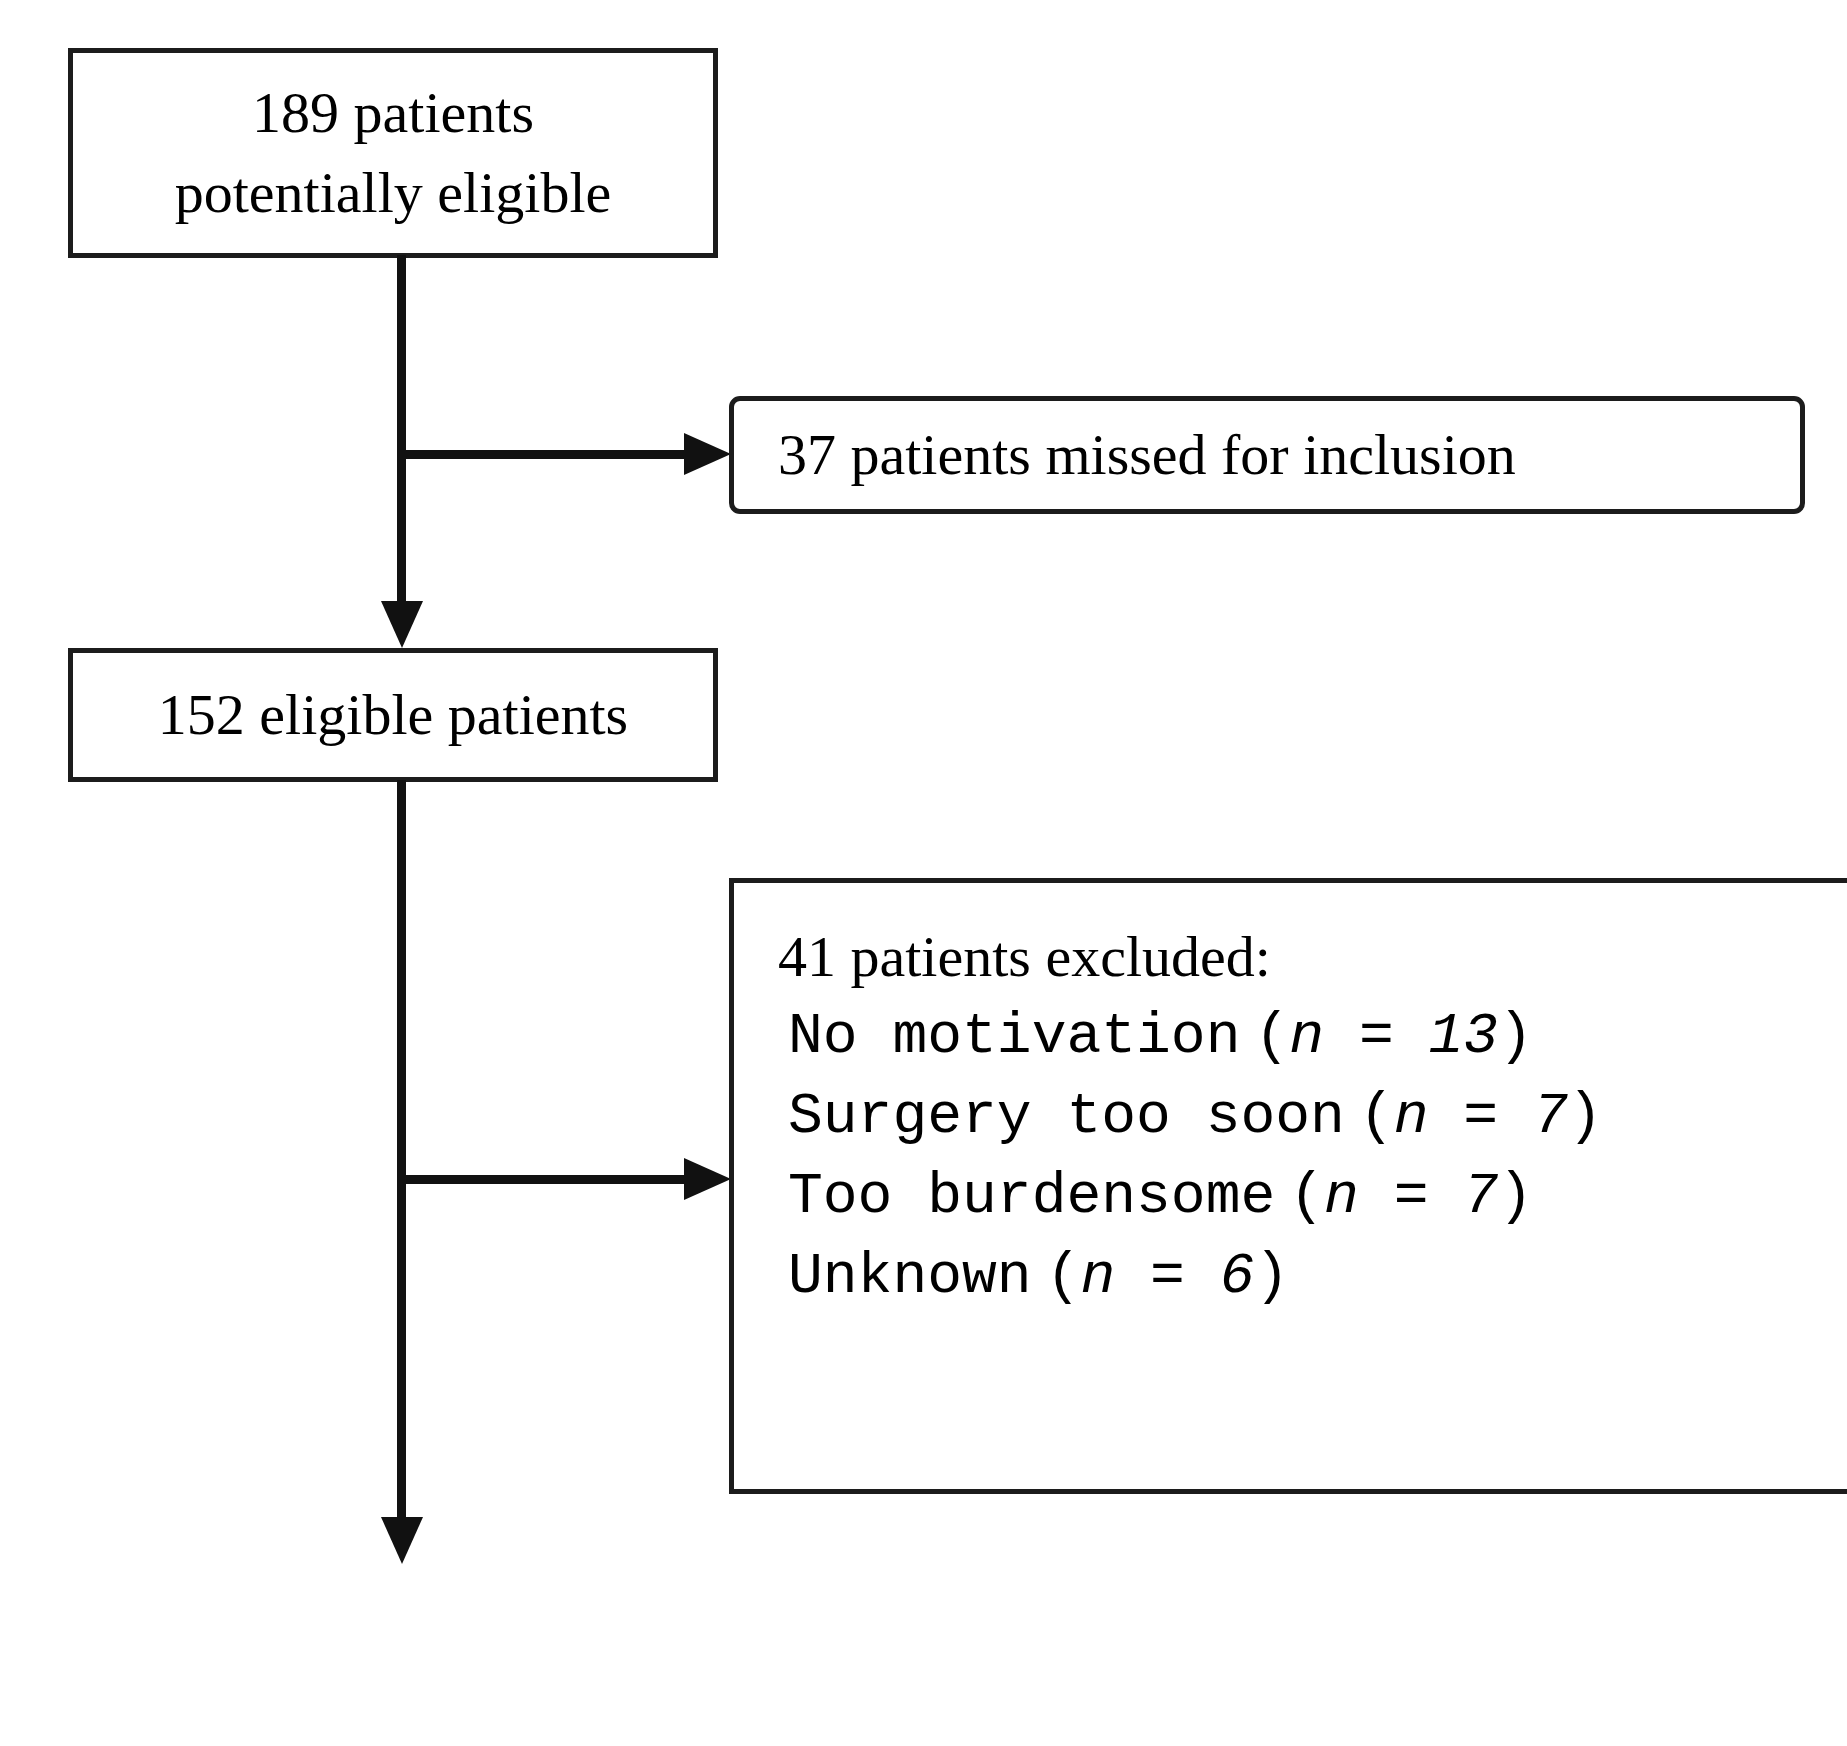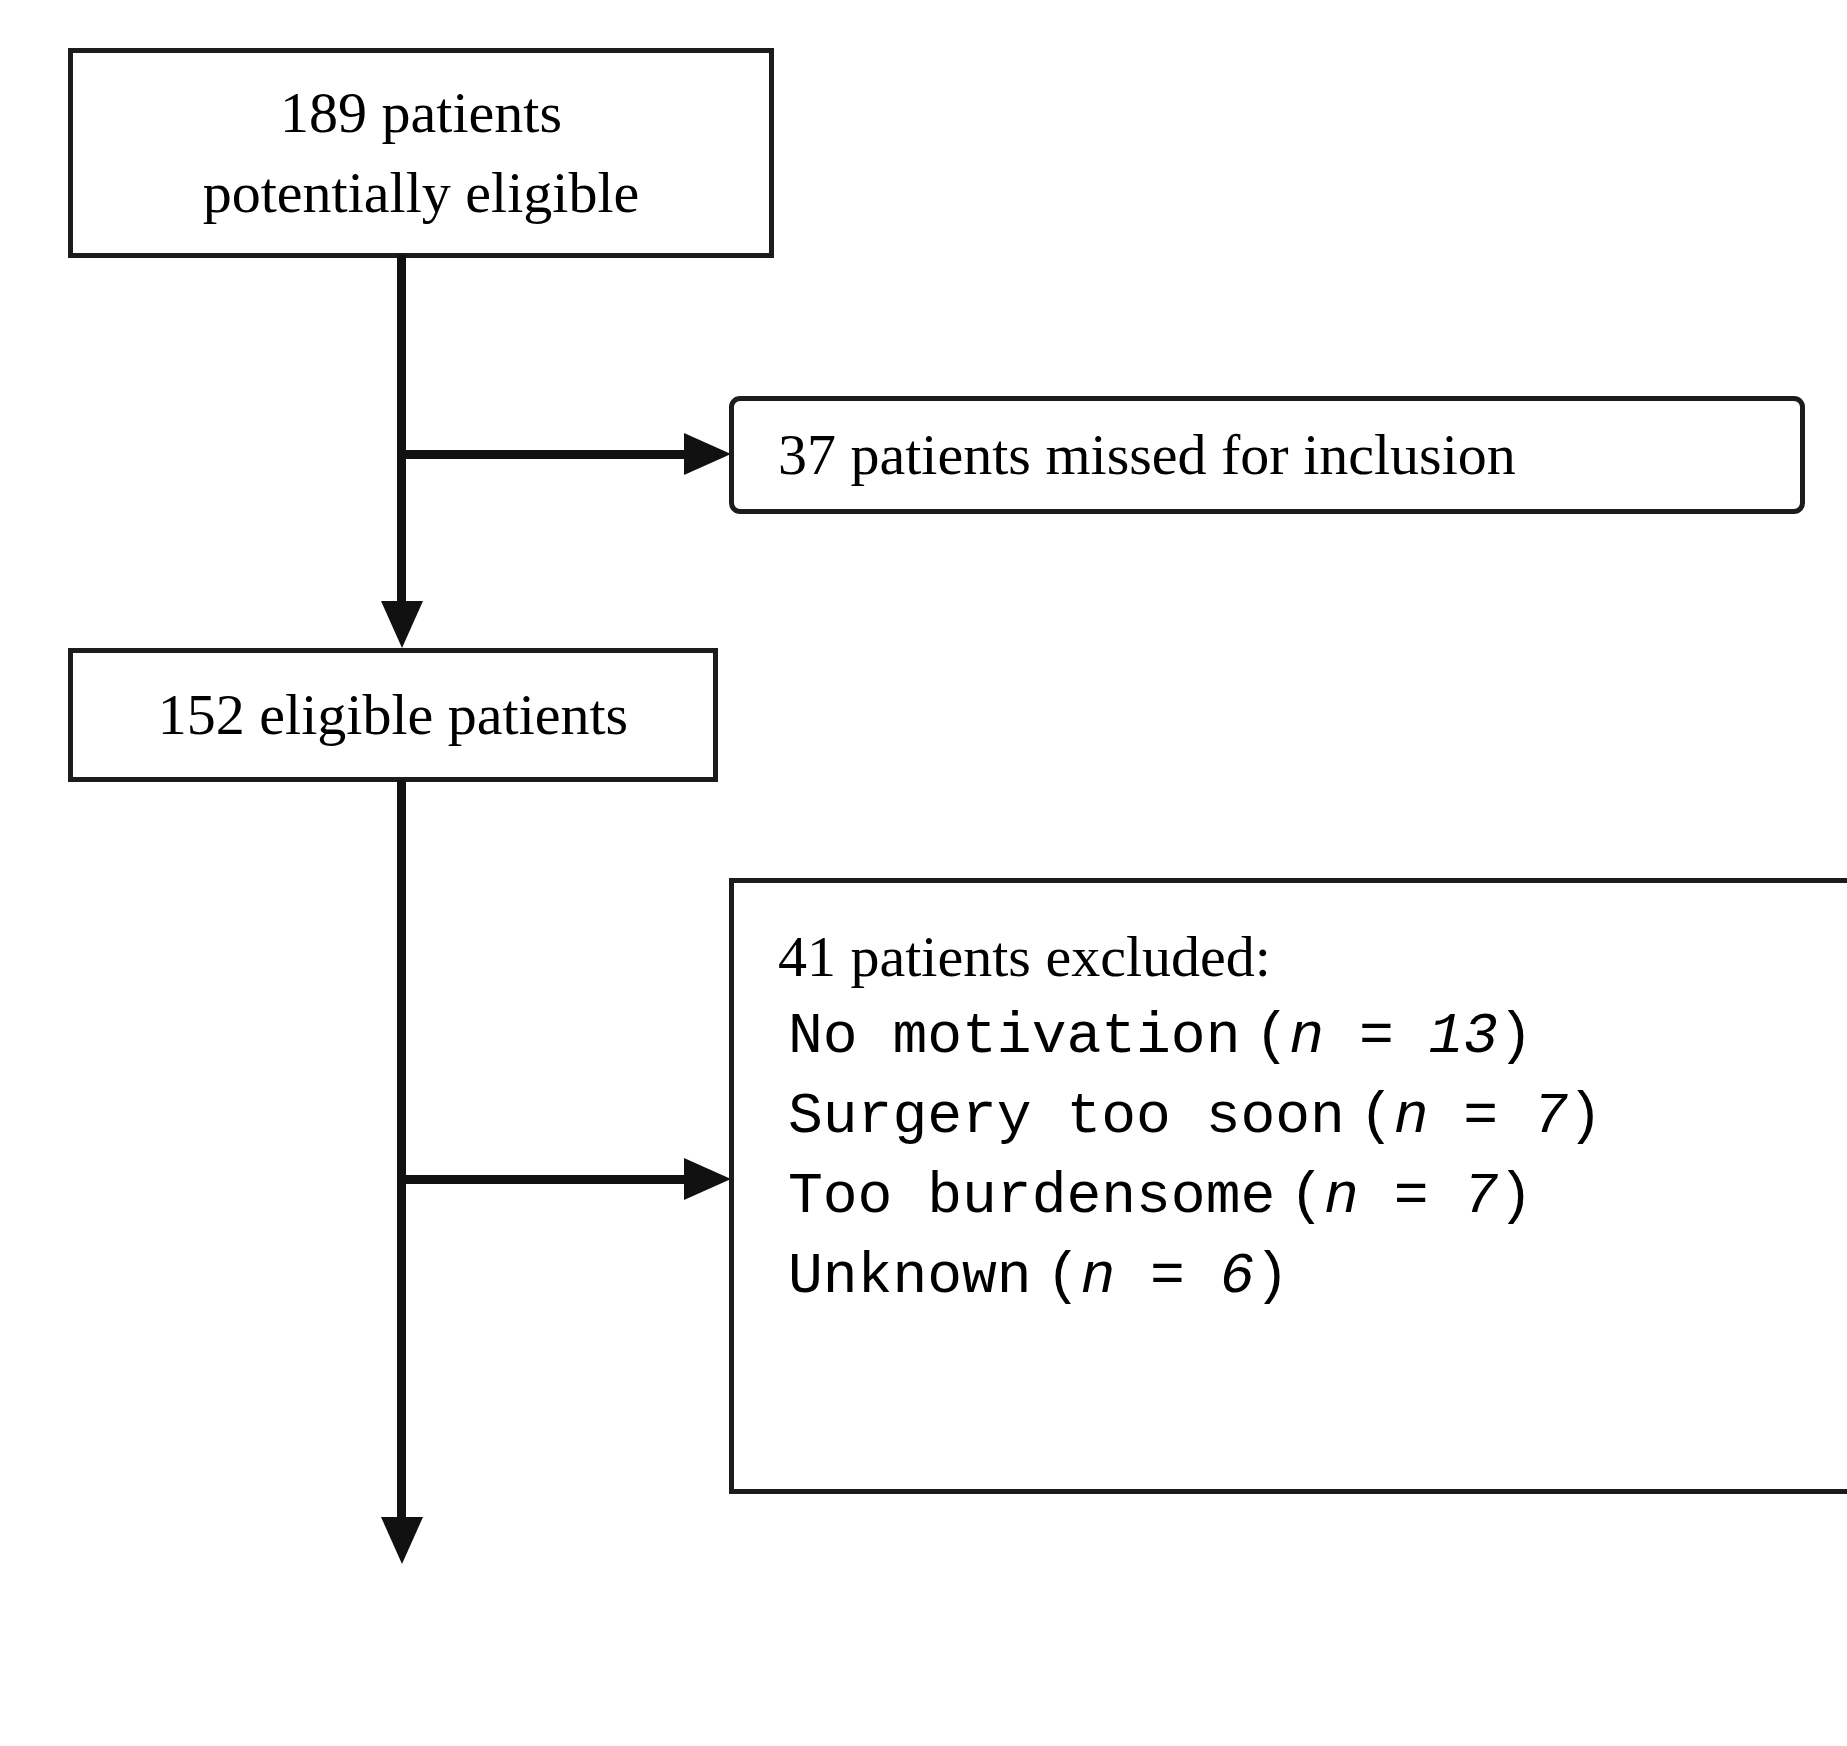--- a/index.html
+++ b/index.html
@@ -40,21 +40,21 @@
     border-right:21px solid transparent;
     border-top:47px solid var(--line,#111111);
   }
   .tri-right{
     position:absolute;width:0;height:0;
     border-top:21px solid transparent;
     border-bottom:21px solid transparent;
     border-left:47px solid var(--line,#111111);
   }
   
-  #box-potential{left:68px;top:48px;width:706px;height:210px;}
+  #box-potential{left:68px;top:48px;width:650px;height:210px;}
   #box-missed{left:729px;top:396px;width:1076px;height:118px;padding-left:44px;border-radius:11px;}
   #box-eligible{left:68px;top:648px;width:650px;height:134px;}
   #box-excluded{left:729px;top:878px;width:1232px;height:616px;padding:34px 36px 0 44px;}
   #box-participants{left:68px;top:1565px;width:650px;height:148px;}
   
   #stem-1{left:397px;top:255px;width:9px;height:350px;}
   #head-down-1{left:381px;top:601px;}
   #branch-1{left:397px;top:450px;width:292px;height:9px;}
   #head-right-1{left:684px;top:433px;}
   #stem-2{left:397px;top:780px;width:9px;height:737px;}

